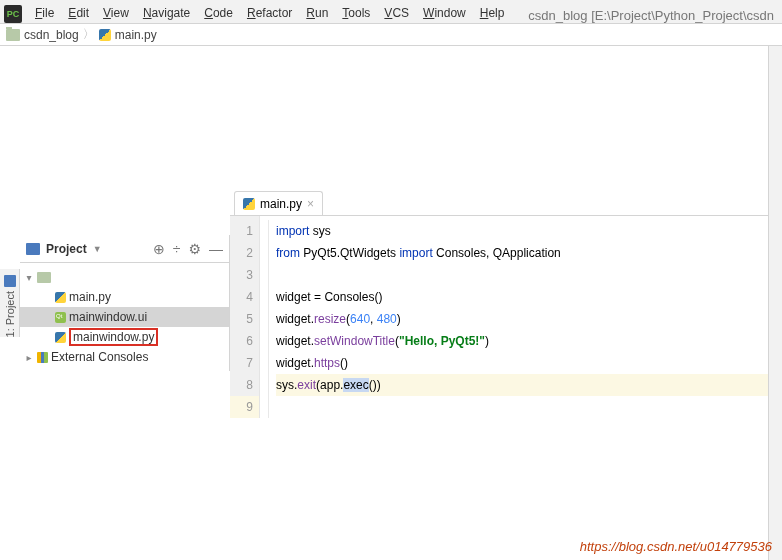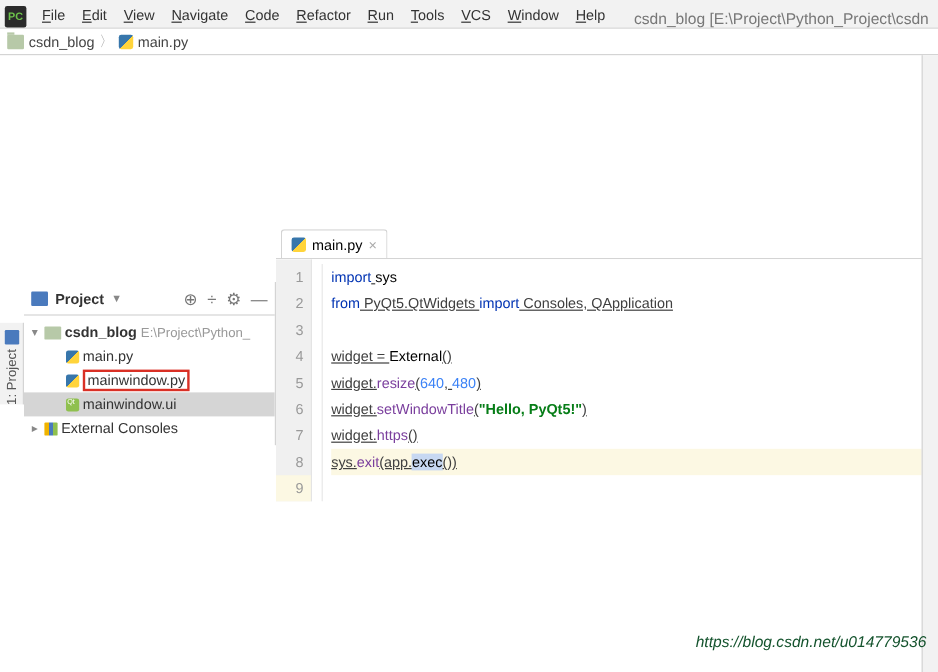--- a/index.html
+++ b/index.html
@@ -57,24 +57,24 @@
 .gutter .current { background: #fcf8e3; margin-right: -6px; padding-right: 6px; }
 .code { flex: 1; padding: 4px 0 12px 16px; font-family: "Consolas", monospace; font-size: 13px; line-height: 22px; position: relative; }
 .code-line { white-space: pre; height: 22px; }
 .code-line.current { background: #fcf8e3; }
 .indent-guide { position: absolute; left: 8px; top: 4px; bottom: 0; width: 1px; background: #e8e8e8; }
 .kw { color: #0033b3; }
 .cls { color: #000; }
 .fn { color: #7a3e9d; }
 .num { color: #3b82f6; }
 .str { color: #067d17; font-weight: bold; }
-.op { color: #404040; text-decoration: underline; }
+.op { color: #000000; }
 .caret-mark { background: #c7d8f2; margin-top: 42px; }
 
-.watermark { position: absolute; right: 10px; bottom: 18px; color: #14532d; font-size: 13px; font-style: italic; }
+.watermark { position: absolute; right: 10px; bottom: 6px; color: #c2410c; font-size: 13px; font-style: italic; }
 .right-edge { position: absolute; right: 0; top: 46px; bottom: 0; width: 14px; background: #f2f2f2; border-left: 1px solid #d4d4d4; }
 </style>
 </head>
 <body>
 
 <div class="menubar">
   <div class="app-icon">PC</div>
   <div style="display:flex" id="menu-items">
       <div class="menu-item"><u>F</u>ile</div>
       <div class="menu-item"><u>E</u>dit</div>
@@ -114,37 +114,36 @@
         <span class="sb-tool">⊕</span>
         <span class="sb-tool">÷</span>
         <span class="sb-tool">⚙</span>
         <span class="sb-tool">—</span>
       </div>
     </div>
     <div class="tree">
       <div class="tree-row">
         <span class="tree-arrow">▾</span>
         <span class="tree-icon-folder mod"></span>
-        <span class="tree-label"><b>csdn_blog</b> <span class="dim">E:\Project\Python_</span></span>
       </div>
       <div id="tree-files">
           <div class="tree-row">
             <span class="tree-indent" style="width:28px"></span>
             <span class="tree-icon-py"></span>
             <span class="tree-label">main.py</span>
           </div>
+          <div class="tree-row selected">
+            <span class="tree-indent" style="width:28px"></span>
+            <span class="tree-icon-ui"></span>
+            <span class="tree-label">mainwindow.ui</span>
+          </div>
           <div class="tree-row">
             <span class="tree-indent" style="width:28px"></span>
             <span class="tree-icon-py"></span>
             <span class="tree-label"><span class="red-box">mainwindow.py</span></span>
-          </div>
-          <div class="tree-row selected">
-            <span class="tree-indent" style="width:28px"></span>
-            <span class="tree-icon-ui"></span>
-            <span class="tree-label">mainwindow.ui</span>
           </div>
         </div>
       <div class="tree-row">
         <span class="tree-arrow">▸</span>
         <span class="tree-icon-lib"></span>
         <span class="tree-label">External Consoles</span>
       </div>
     </div>
   </div>
 
@@ -166,21 +165,21 @@
           <div>6</div>
           <div>7</div>
           <div>8</div>
           <div class="current">9</div>
         </div>
       <div class="code" id="code">
         <div class="indent-guide"></div>
       <div class="code-line"><span class="kw">import</span><span class="op"> </span><span class="cls">sys</span></div>
           <div class="code-line"><span class="kw">from</span><span class="op"> PyQt5.QtWidgets </span><span class="kw">import</span><span class="op"> Consoles, QApplication</span></div>
           <div class="code-line"></div>
-          <div class="code-line"><span class="op">widget = </span><span class="cls">External</span><span class="op">()</span></div>
+          <div class="code-line"><span class="op">widget = </span><span class="cls">Consoles</span><span class="op">()</span></div>
           <div class="code-line"><span class="op">widget.</span><span class="fn">resize</span><span class="op">(</span><span class="num">640</span><span class="op">, </span><span class="num">480</span><span class="op">)</span></div>
           <div class="code-line"><span class="op">widget.</span><span class="fn">setWindowTitle</span><span class="op">(</span><span class="str">"Hello, PyQt5!"</span><span class="op">)</span></div>
           <div class="code-line"><span class="op">widget.</span><span class="fn">https</span><span class="op">()</span></div>
           <div class="code-line current"><span class="op">sys.</span><span class="fn">exit</span><span class="op">(app.</span><span class="caret-mark">exec</span><span class="op">())</span></div>
         </div>
     </div>
   </div>
 </div>
 
 <div class="right-edge"></div>

